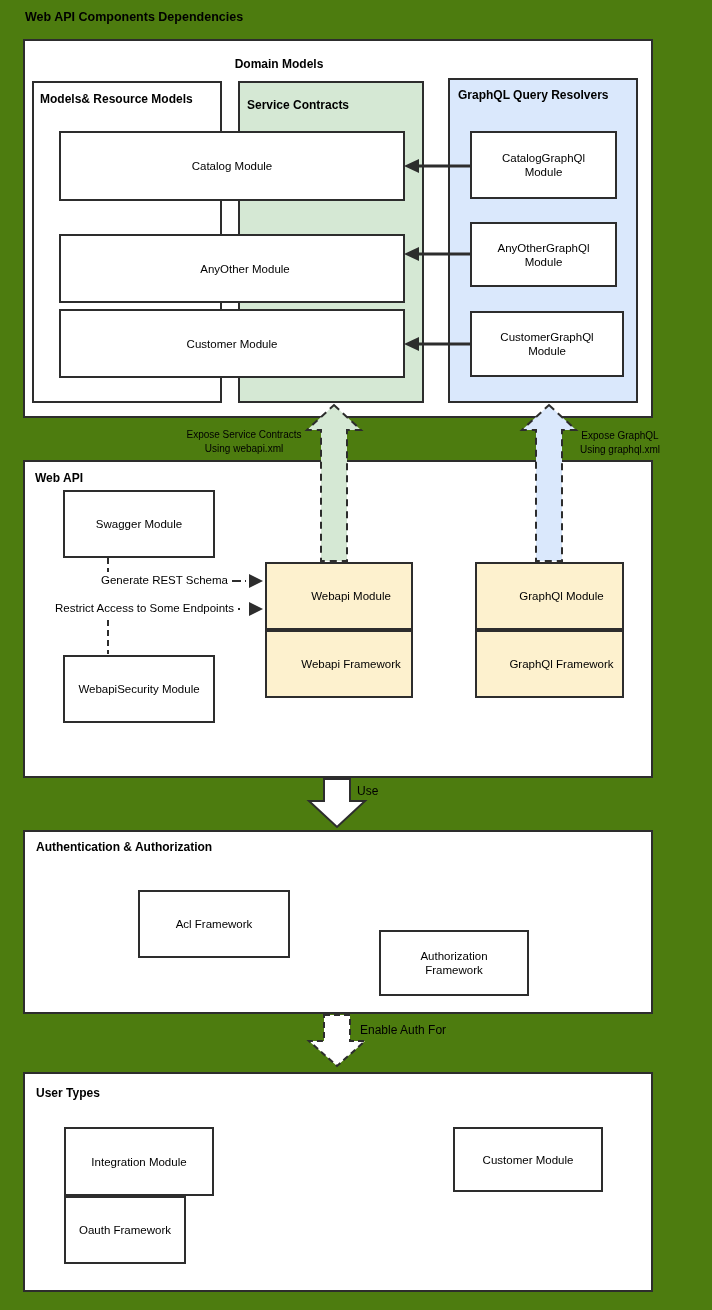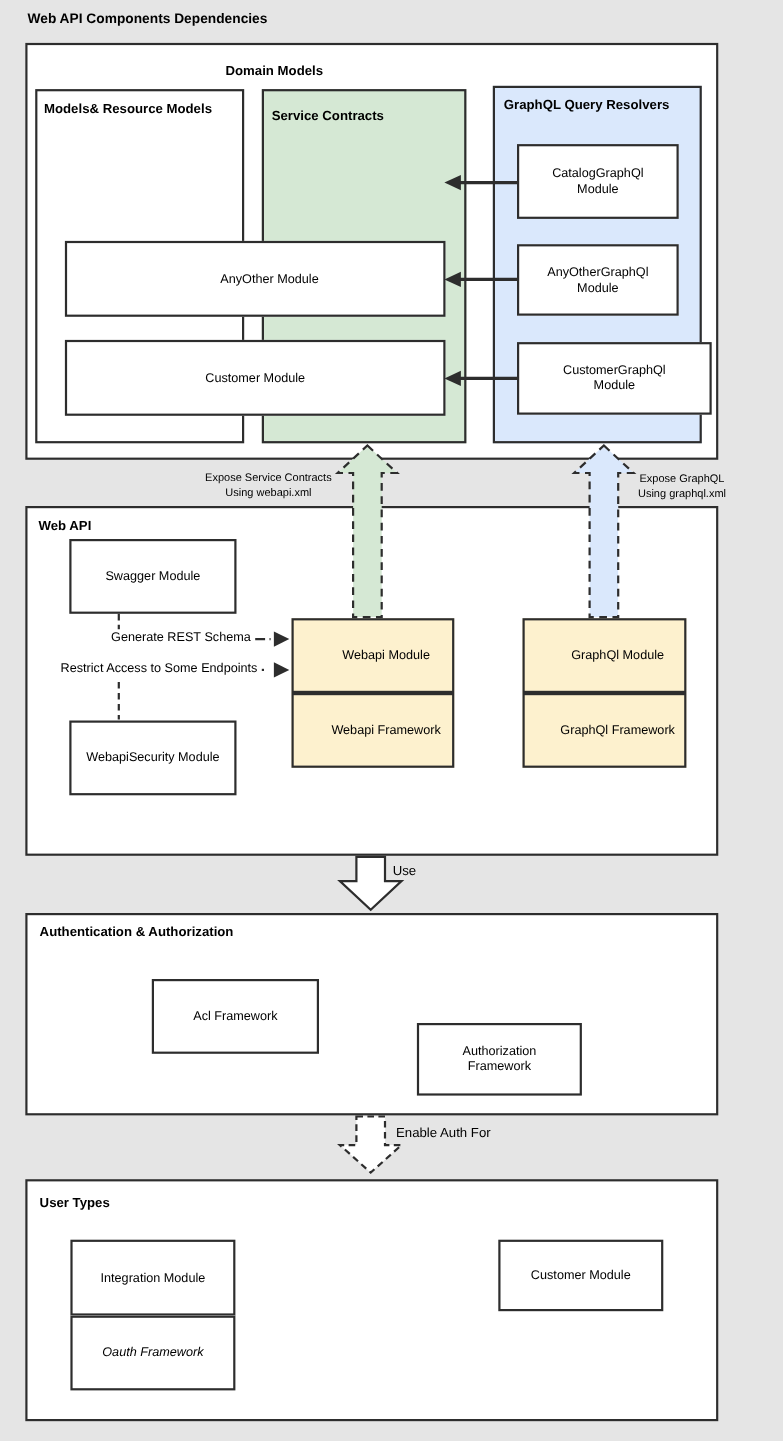--- a/index.html
+++ b/index.html
@@ -1,17 +1,17 @@
 <!DOCTYPE html>
 <html style="--green: #d5e8d4; --blue: #dae8fc; --yellow: #fdf1ce; --border: #2d2d2d;"><head>
 <meta charset="utf-8">
 <style>
   html,body{margin:0;padding:0;background:#ffffff;}
   body{width:712px;height:1310px;position:relative;font-family:"Liberation Sans",sans-serif;color:#000;}
-  .canvas{position:absolute;left:0;top:0;width:712px;height:1310px;background:#e5e5e5;overflow:hidden;}
+  .canvas{position:absolute;left:0;top:0;width:712px;height:1310px;background:#4d7c0f;overflow:hidden;}
   .box{position:absolute;box-sizing:border-box;border:2px solid var(--border,#2d2d2d);background:#fff;}
   .container{background:#fff;}
   .green{background:var(--green,#d5e8d4);}
   .blue{background:var(--blue,#dae8fc);}
   .yellow{background:var(--yellow,#fdf1ce);padding-left:24px;}
   .module{display:flex;align-items:center;justify-content:center;text-align:center;font-size:11.5px;line-height:14px;}
   .pad22{padding:0 24px;}
   .pad30{padding:0 24px;}
   .hdr{position:absolute;font-weight:bold;font-size:12px;white-space:nowrap;}
   .title{position:absolute;left:25px;top:10px;font-weight:bold;font-size:12.5px;white-space:nowrap;}
@@ -23,37 +23,38 @@
   svg .filldark{fill:var(--border,#2d2d2d);}
 </style>
 </head>
 <body>
 
 <div class="canvas">
 
   <div class="title">Web API Components Dependencies</div>
 
   <div class="box container" style="left:23px;top:39px;width:630px;height:379px;"></div>
-  <div class="hdr" style="left:205px;top:57px;width:180px;text-align:left;">Domain Models</div>
+  <div class="hdr" style="left:189px;top:57px;width:180px;text-align:center;">Domain Models</div>
 
   <div class="box container" style="left:32px;top:81px;width:190px;height:322px;"></div>
   <div class="hdr" style="left:40px;top:92px;">Models&amp; Resource Models</div>
 
   <div class="box green" style="left:238px;top:81px;width:186px;height:322px;"></div>
   <div class="hdr" style="left:247px;top:98px;">Service Contracts</div>
 
   <div class="box blue" style="left:448px;top:78px;width:190px;height:325px;"></div>
   <div class="hdr" style="left:458px;top:88px;">GraphQL Query Resolvers</div>
 
-  <div class="box module" style="left:59px;top:219px;width:346px;height:69px;padding-left:26px;">AnyOther Module</div>
+  <div class="box module" style="left:59px;top:131px;width:346px;height:70px;">Catalog Module</div>
+  <div class="box module" style="left:59px;top:234px;width:346px;height:69px;padding-left:26px;">AnyOther Module</div>
   <div class="box module" style="left:59px;top:309px;width:346px;height:69px;">Customer Module</div>
 
   <div class="box module pad22" style="left:470px;top:131px;width:147px;height:68px;">CatalogGraphQl Module</div>
   <div class="box module pad22" style="left:470px;top:222px;width:147px;height:65px;">AnyOtherGraphQl Module</div>
-  <div class="box module pad22" style="left:470px;top:311px;width:177px;height:66px;">CustomerGraphQl Module</div>
+  <div class="box module pad22" style="left:470px;top:311px;width:154px;height:66px;">CustomerGraphQl Module</div>
 
   <div class="edge-label" style="left:164px;top:428px;width:160px;">
     <div>Expose Service Contracts</div>
     <div>Using webapi.xml</div>
   </div>
   <div class="edge-label" style="left:558px;top:429px;width:124px;">
     <div>Expose GraphQL</div>
     <div>Using graphql.xml</div>
   </div>
 
@@ -78,21 +79,21 @@
 
   <div class="box module" style="left:138px;top:890px;width:152px;height:68px;">Acl Framework</div>
   <div class="box module pad30" style="left:379px;top:930px;width:150px;height:66px;">Authorization Framework</div>
 
   <div class="plain-label" style="left:360px;top:1023px;">Enable Auth For</div>
 
   <div class="box container" style="left:23px;top:1072px;width:630px;height:220px;"></div>
   <div class="hdr" style="left:36px;top:1086px;">User Types</div>
 
   <div class="box module" style="left:64px;top:1127px;width:150px;height:69px;">Integration Module</div>
-  <div class="box module" style="left:64px;top:1196px;width:150px;height:68px;font-style:italic;">Oauth Framework</div>
+  <div class="box module" style="left:64px;top:1196px;width:122px;height:68px;">Oauth Framework</div>
   <div class="box module" style="left:453px;top:1127px;width:150px;height:65px;">Customer Module</div>
 
   <svg class="overlay" width="712" height="1310" viewBox="0 0 712 1310">
 
     <g>
       <line class="stroke" x1="470" y1="166" x2="417" y2="166" stroke-width="3"></line>
       <polygon class="filldark" points="404,166 419,159 419,173"></polygon>
     </g>
     <g>
       <line class="stroke" x1="470" y1="254" x2="417" y2="254" stroke-width="3"></line>

